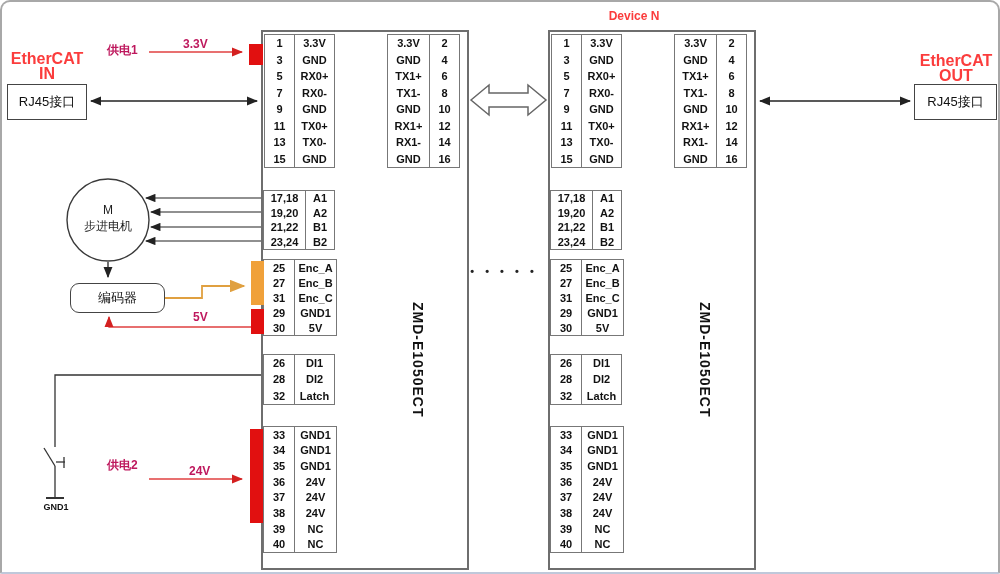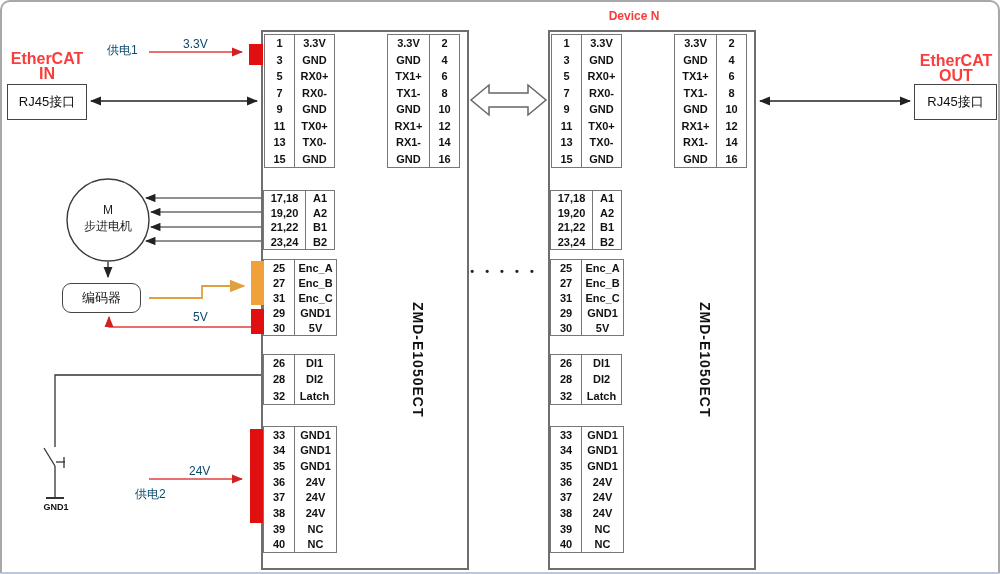--- a/index.html
+++ b/index.html
@@ -2,21 +2,21 @@
 <html><head>
 <meta charset="utf-8">
 <style>
   * { margin:0; padding:0; box-sizing:border-box; }
   html,body { background:#fff; }
   body { font-family:"Liberation Sans","DejaVu Sans",sans-serif; }
   .frame{ position:relative; width:1000px; height:574px; background:#fff;
           border:2px solid #a8a8a8; border-bottom-color:#bfc8da;
           border-radius:10px 10px 2px 2px; overflow:hidden; }
   .abs{ position:absolute; }
-  .red-lbl{ color:#0c4a6e; font-weight:normal; font-size:12px; white-space:nowrap; }
+  .red-lbl{ color:#be185d; font-weight:bold; font-size:12px; white-space:nowrap; }
   .device-box{ position:absolute; border:2px solid #6e6e6e; background:#fff; }
   .device-title{ position:absolute; width:208px; text-align:center; font-size:12px;
                  font-weight:bold; color:#fb3c3c; }
   .chip-name{ position:absolute; writing-mode:vertical-rl; font-size:14px; font-weight:bold;
               color:#111; letter-spacing:1px; height:150px; text-align:center; }
   .pin-table{ position:absolute; display:flex; flex-direction:column;
               border:1px solid #777; background:#fff; font-size:11px; font-weight:bold; color:#111; }
   .prow{ flex:1; display:flex; }
   .pcell{ display:flex; align-items:center; justify-content:center; }
   .pcell:first-child{ width:var(--c1); border-right:1px solid #777; flex:none; }
@@ -91,30 +91,30 @@
   </div>
 
   <div class="red-lbl abs" style="left:105px; top:40px;">供电1</div>
   <div class="red-lbl abs" style="left:181px; top:35px;">3.3V</div>
 
   <div class="motor-text" style="left:64px; top:200px; width:84px;">
     <div>M</div>
     <div>步进电机</div>
   </div>
 
-  <div class="enc-box" style="left:60px; top:281px; width:79px; height:30px;">
+  <div class="enc-box" style="left:68px; top:281px; width:95px; height:30px;">
     <span>编码器</span>
   </div>
   <div class="red-lbl abs" style="left:191px; top:308px;">5V</div>
 
   <div class="red-lbl abs" style="left:338px; top:355px;">左限位</div>
   <div class="red-lbl abs" style="left:338px; top:371px;">右限位</div>
   <div class="red-lbl abs" style="left:345px; top:387px;">归零</div>
 
-  <div class="red-lbl abs" style="left:105px; top:484px;margin-left:28px;">供电2</div>
+  <div class="red-lbl abs" style="left:105px; top:455px;">供电2</div>
   <div class="red-lbl abs" style="left:187px; top:462px;">24V</div>
 
   <div class="gnd-lbl" style="left:39px; top:500px; width:30px; text-align:center;">GND1</div>
 
   <div class="device-box" style="left:259px; top:28px; width:208px; height:540px;"></div>
   <div class="chip-name" style="left:408px; top:283px;">ZMD-E1050ECT</div>
 
   <div class="device-box" style="left:546px; top:28px; width:208px; height:540px;"></div>
   <div class="device-title" style="left:528px; top:7px;">Device N</div>
   <div class="chip-name" style="left:695px; top:283px;">ZMD-E1050ECT</div>

